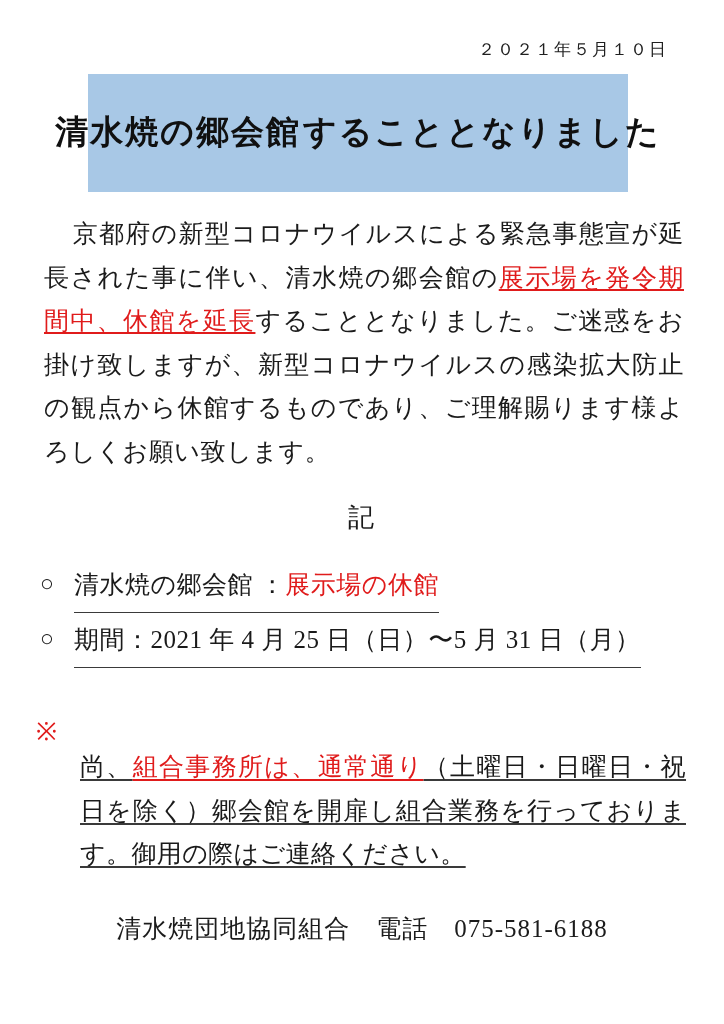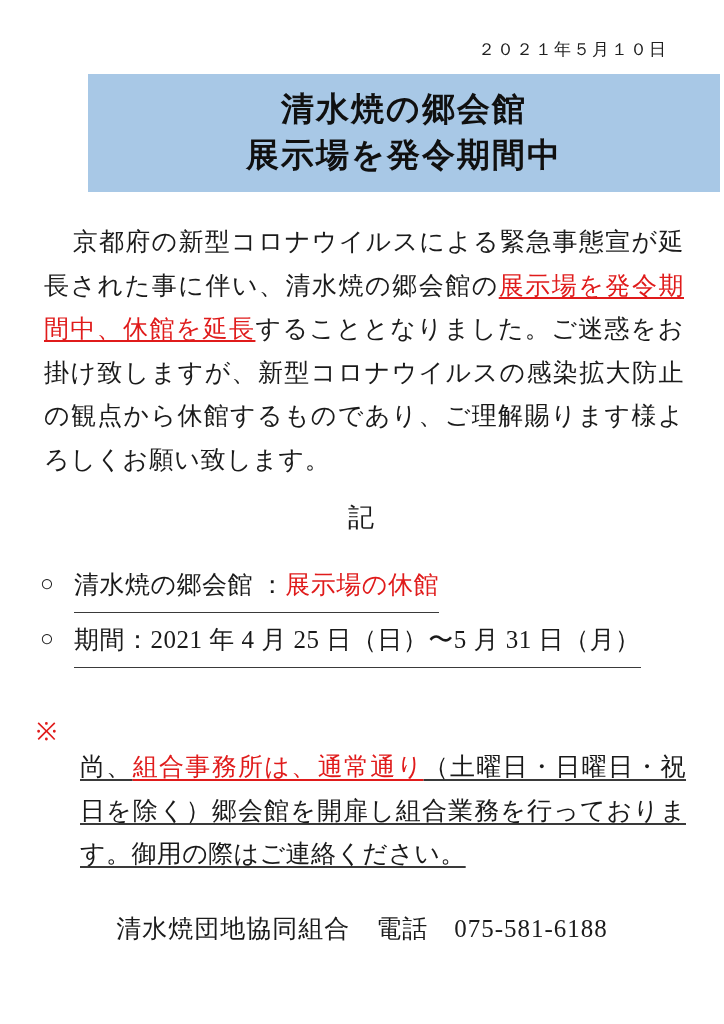--- a/index.html
+++ b/index.html
@@ -30,43 +30,43 @@
     letter-spacing: 2px;
     color: #202020;
     white-space: nowrap;
   }
 
   
   .title-banner {
     position: absolute;
     top: 74px;
     left: 88px;
-    width: 632px;
+    width: 540px;
     height: 118px;
     background: #a8c8e6;
     box-sizing: border-box;
     display: flex;
-    flex-direction: column;
+    flex-direction: row;
     align-items: center;
     justify-content: center;
     gap: 2px;
   }
   .title-line {
     font-size: 33px;
     font-weight: bold;
     letter-spacing: 2px;
     color: #101010;
     line-height: 1.32;
     white-space: nowrap;
   }
 
   
   .body-para {
     position: absolute;
-    top: 220px;
+    top: 212px;
     left: 44px;
     width: 640px;
     font-size: 25px;
     line-height: 1.74;
     letter-spacing: 0.6px;
     text-align: justify;
     text-justify: inter-character;
     color: #1b1b1b;
   }
   .indent {
@@ -174,21 +174,21 @@
 </style>
 </head>
 <body>
 
 <div class="page">
 
   <div class="date-line">２０２１年５月１０日</div>
 
   <div class="title-banner">
     <div class="title-line">清水焼の郷会館</div>
-    <div class="title-line">展示場を発令期間中</div>
+    <div class="title-line">することとなりました</div>
   </div>
 
   <div class="body-para">
     <span class="indent"></span><span>京都府の新型コロナウイルスによる緊急事態宣が延長された事に伴い、清水焼の郷会館の</span><span class="hl-red">展示場を発令期間中、休館を延長</span><span>することとなりました。ご迷惑をお掛け致しますが、新型コロナウイルスの感染拡大防止の観点から休館するものであり、ご理解賜ります様よろしくお願い致します。</span>
   </div>
 
   <div class="ki">記</div>
 
   <div class="items">
     <div class="item-row">

